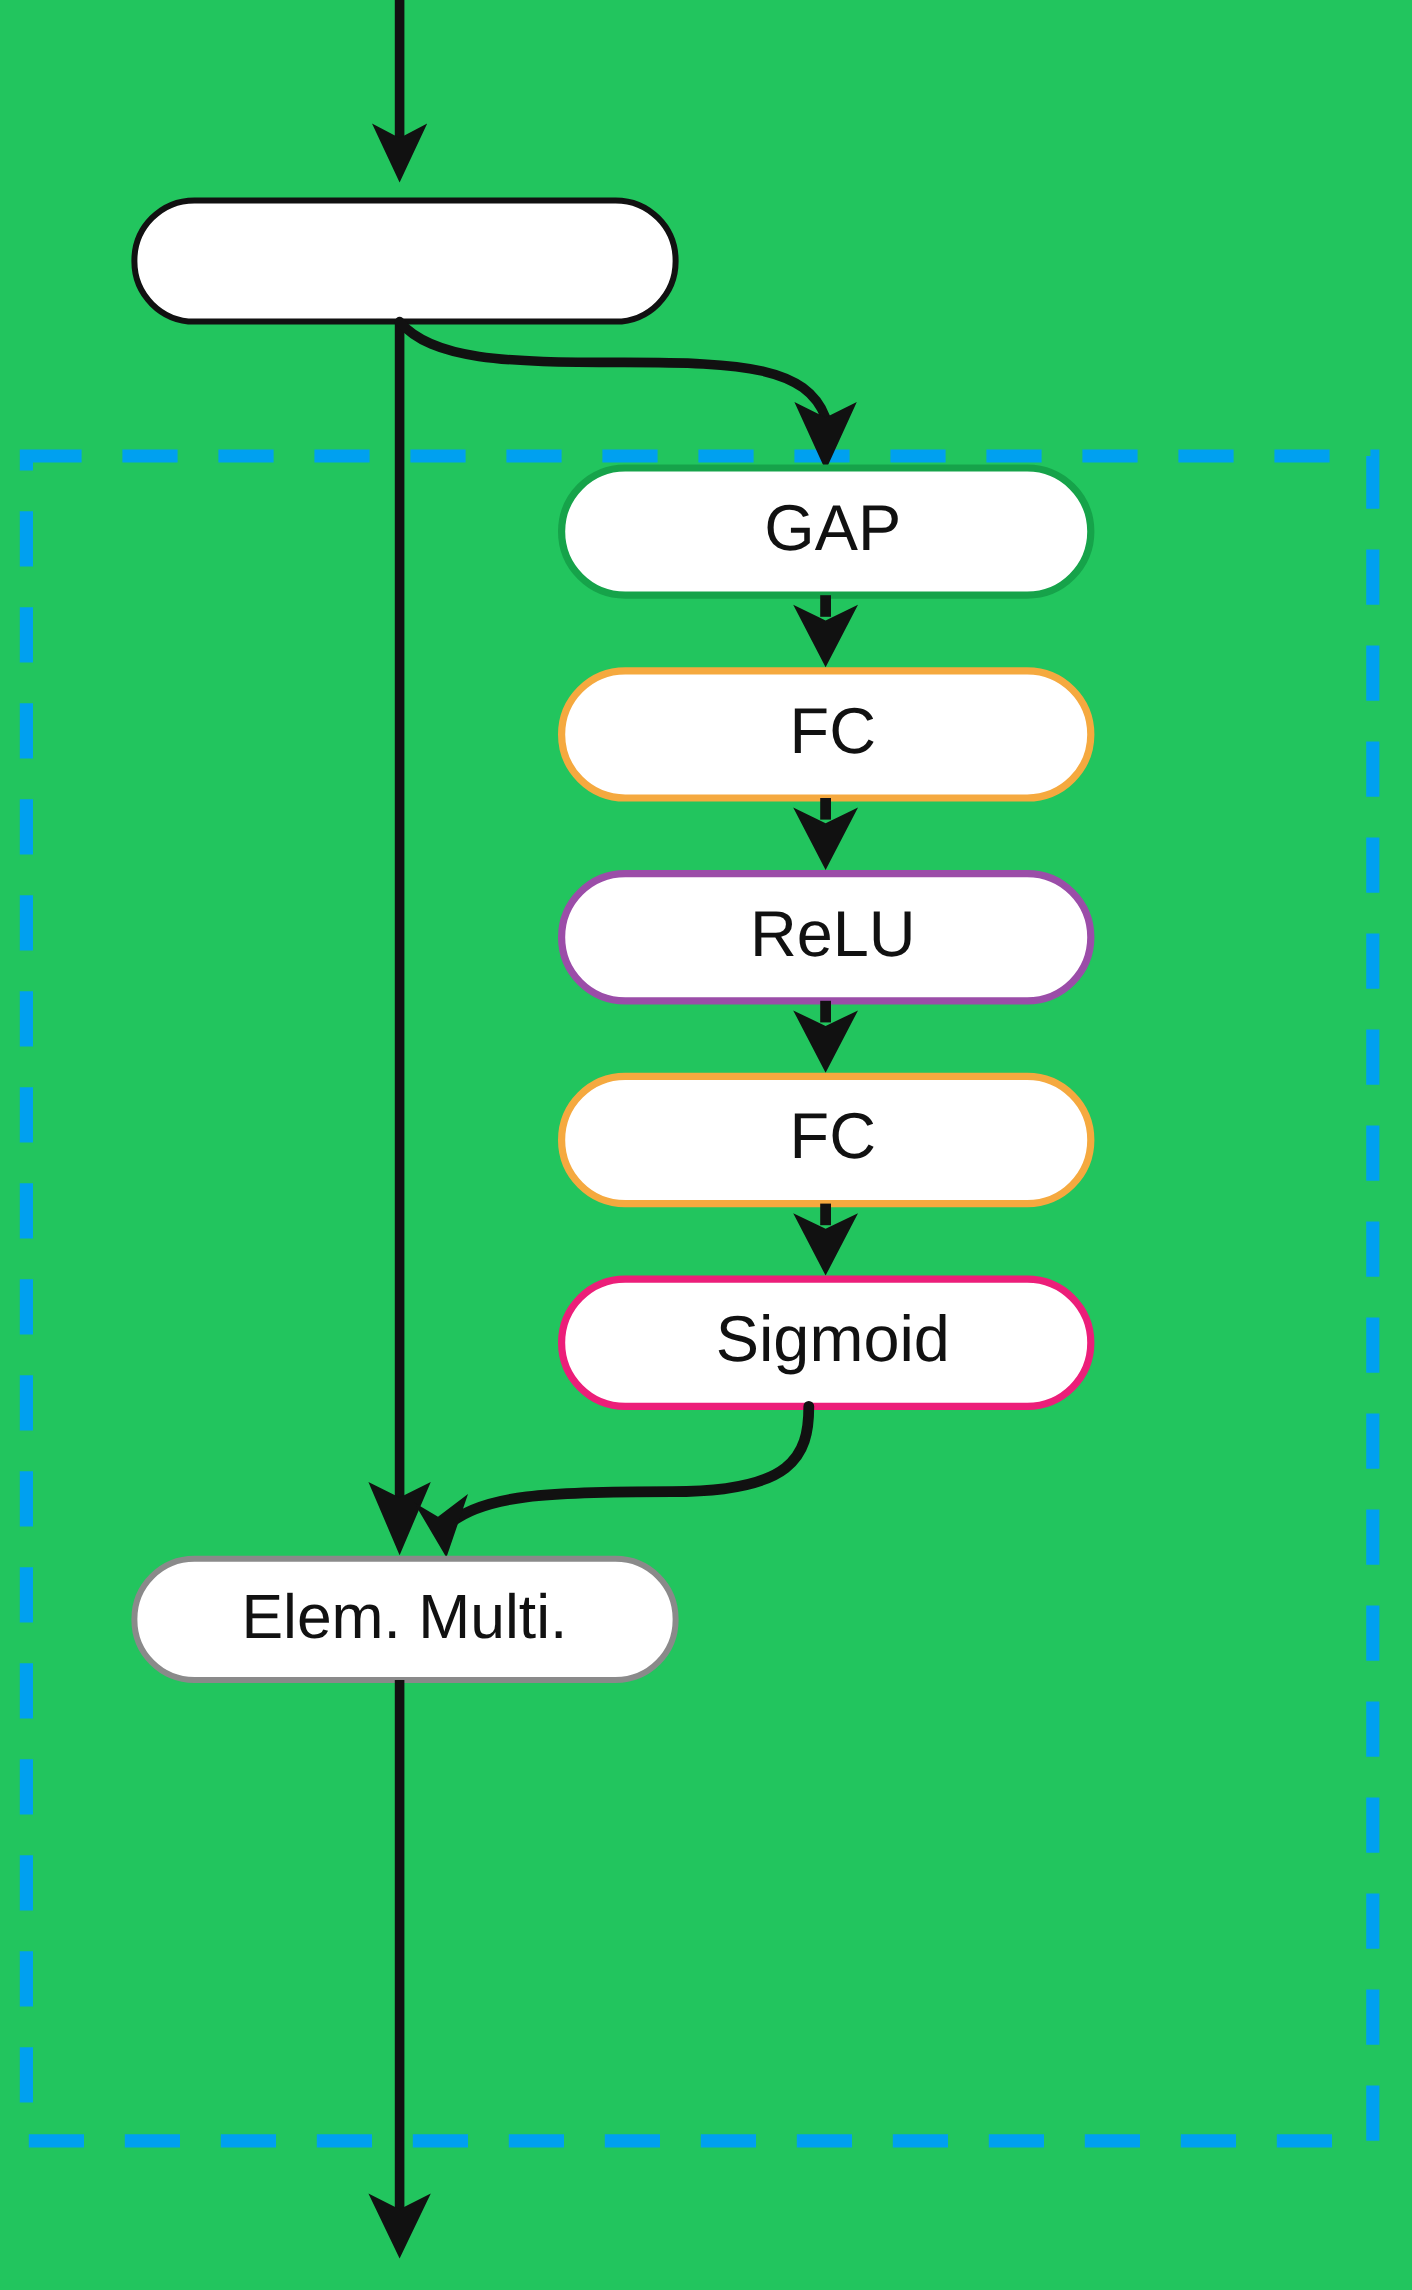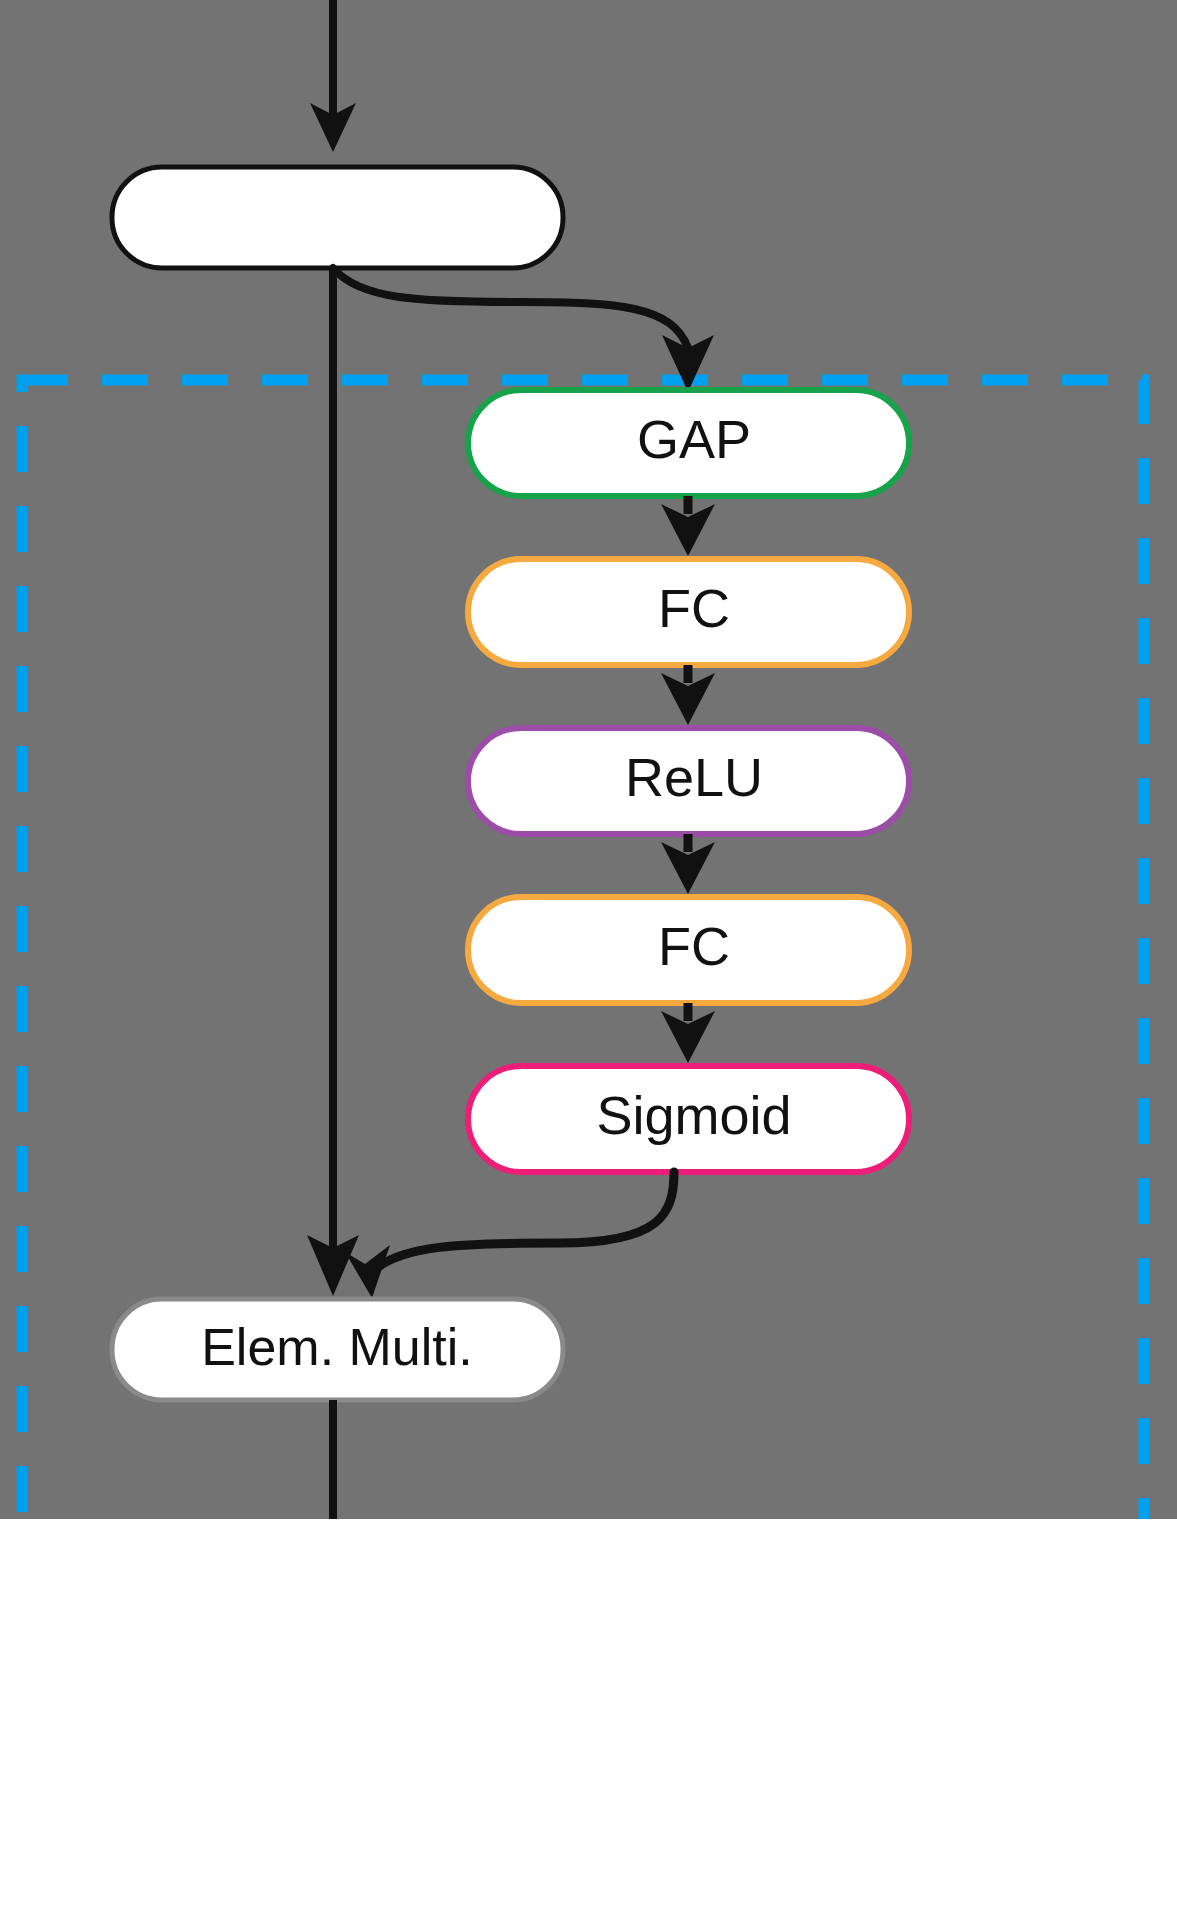--- a/index.html
+++ b/index.html
@@ -7,22 +7,22 @@
     margin: 0;
     padding: 0;
     background: #ffffff;
   }
   body {
     font-family: "Liberation Sans", sans-serif;
   }
   #stage {
     position: relative;
     width: 1177px;
-    height: 1519px;
-    background: #737373;
+    height: 1908px;
+    background: #22c55e;
     overflow: hidden;
   }
   #diagram-svg {
     position: absolute;
     left: 0;
     top: 0;
     width: 1177px;
     height: 1908px;
     display: block;
   }

